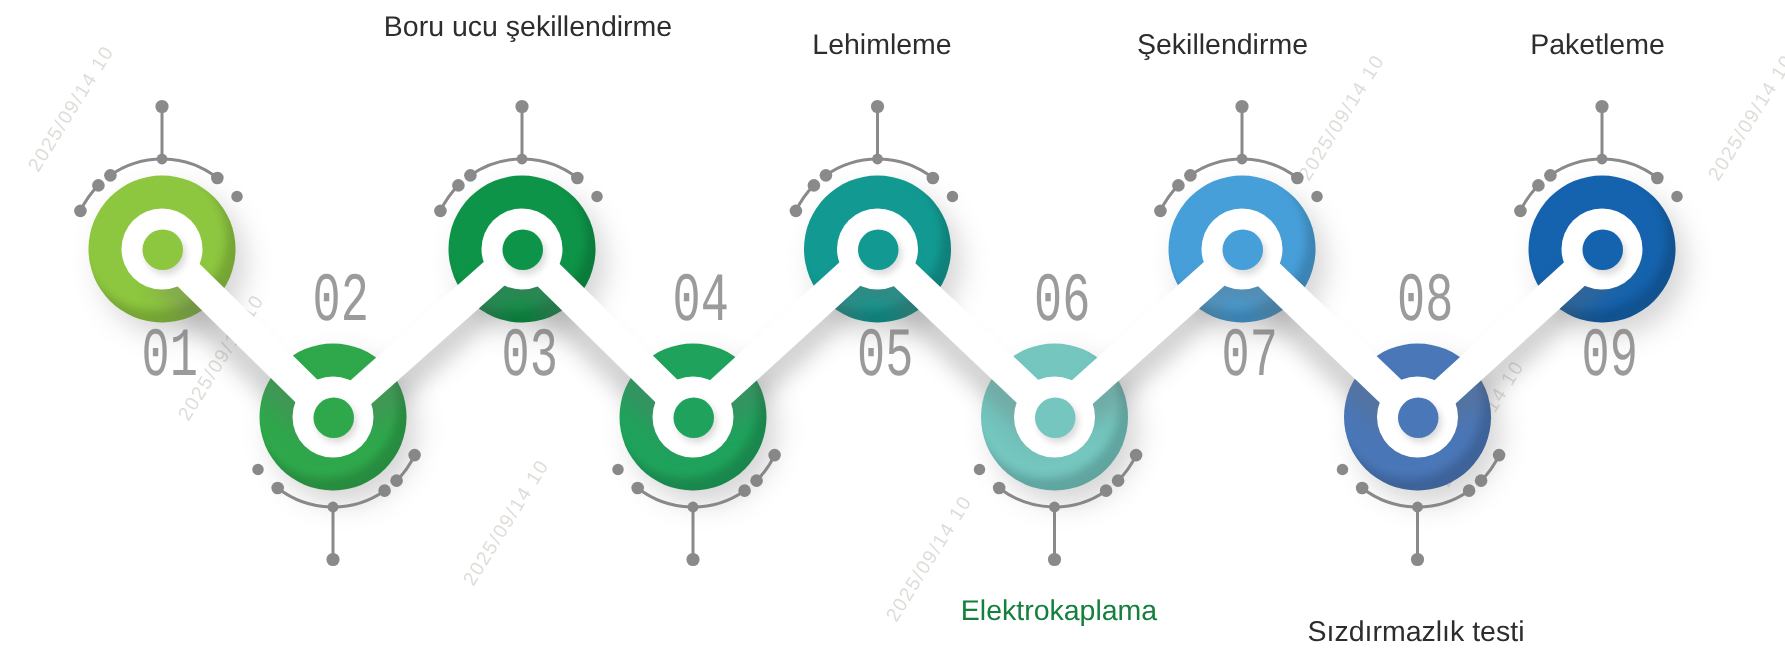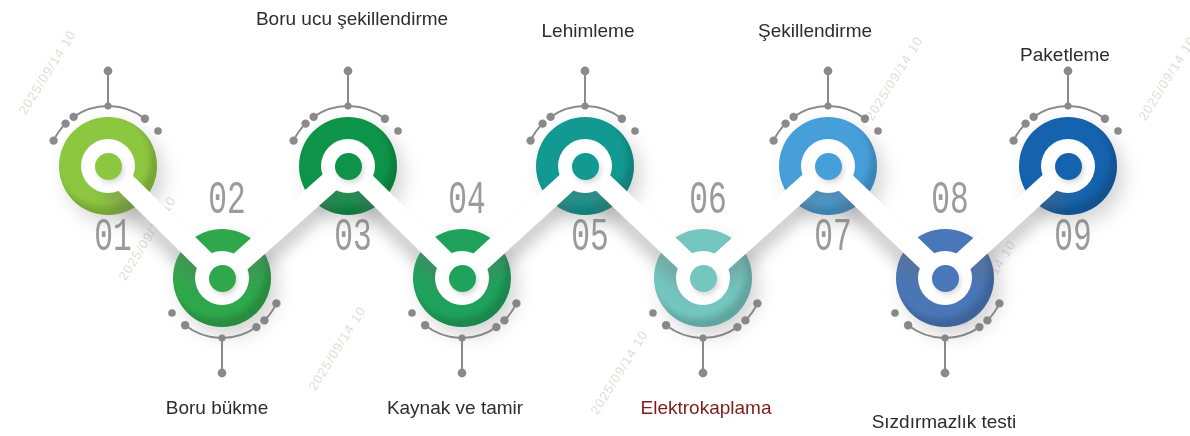--- a/index.html
+++ b/index.html
@@ -200,22 +200,20 @@
       <div class="disc" style="left: 676px; top: 251px;"></div>
       <div class="cdot" style="left: 689.5px; top: 264.5px; background: rgb(116, 198, 191);"></div>
       <div class="disc" style="left: 801px; top: 139px;"></div>
       <div class="cdot" style="left: 814.5px; top: 152.5px; background: rgb(71, 159, 217);"></div>
       <div class="disc" style="left: 918px; top: 251px;"></div>
       <div class="cdot" style="left: 931.5px; top: 264.5px; background: rgb(74, 119, 184);"></div>
       <div class="disc" style="left: 1041px; top: 139px;"></div>
       <div class="cdot" style="left: 1054.5px; top: 152.5px; background: rgb(21, 99, 174);"></div>
     </div>
   <div class="layer label-layer">
-      <div class="lbl" style="left: 217px; top: 397px; color: rgb(45, 45, 45);">Boru bükme</div>
       <div class="lbl" style="left: 352px; top: 8px; color: rgb(45, 45, 45);">Boru ucu şekillendirme</div>
-      <div class="lbl" style="left: 455px; top: 397px; color: rgb(45, 45, 45);">Kaynak ve tamir</div>
       <div class="lbl" style="left: 588px; top: 20px; color: rgb(45, 45, 45);">Lehimleme</div>
-      <div class="lbl" style="left: 706px; top: 397px; color: #7f1d1d;">Elektrokaplama</div>
+      <div class="lbl" style="left: 706px; top: 397px; color: #15803d;">Elektrokaplama</div>
       <div class="lbl" style="left: 815px; top: 20px; color: rgb(45, 45, 45);">Şekillendirme</div>
       <div class="lbl" style="left: 944px; top: 411px; color: rgb(45, 45, 45);">Sızdırmazlık testi</div>
-      <div class="lbl" style="left: 1065px; top: 20px; color: rgb(45, 45, 45); margin-top: 24px;">Paketleme</div>
+      <div class="lbl" style="left: 1065px; top: 20px; color: rgb(45, 45, 45);">Paketleme</div>
     </div>
 </div>
 
 </body></html>

